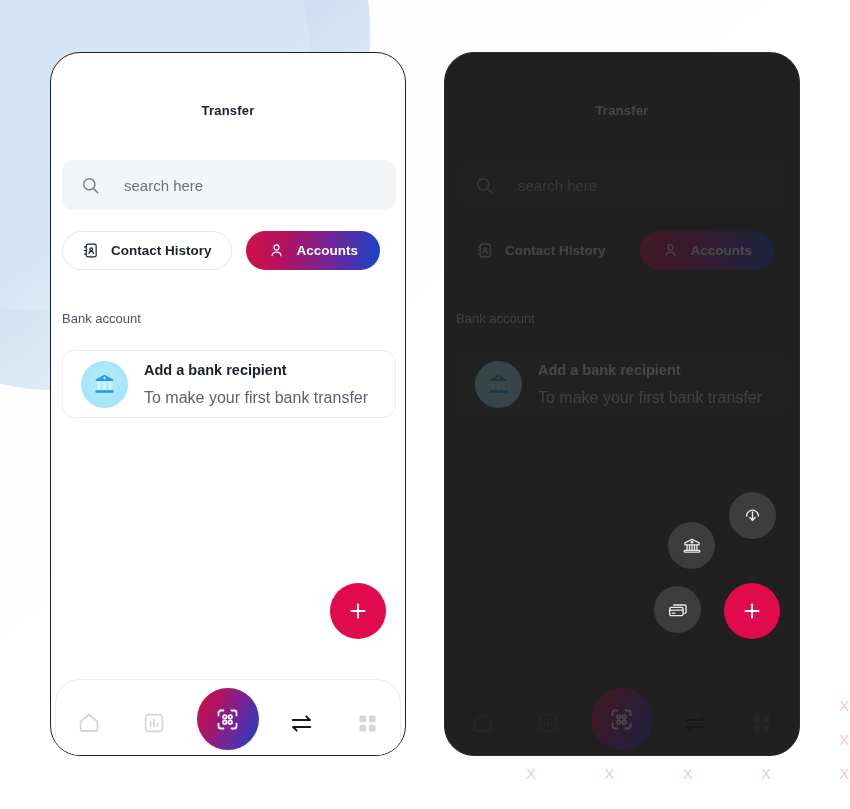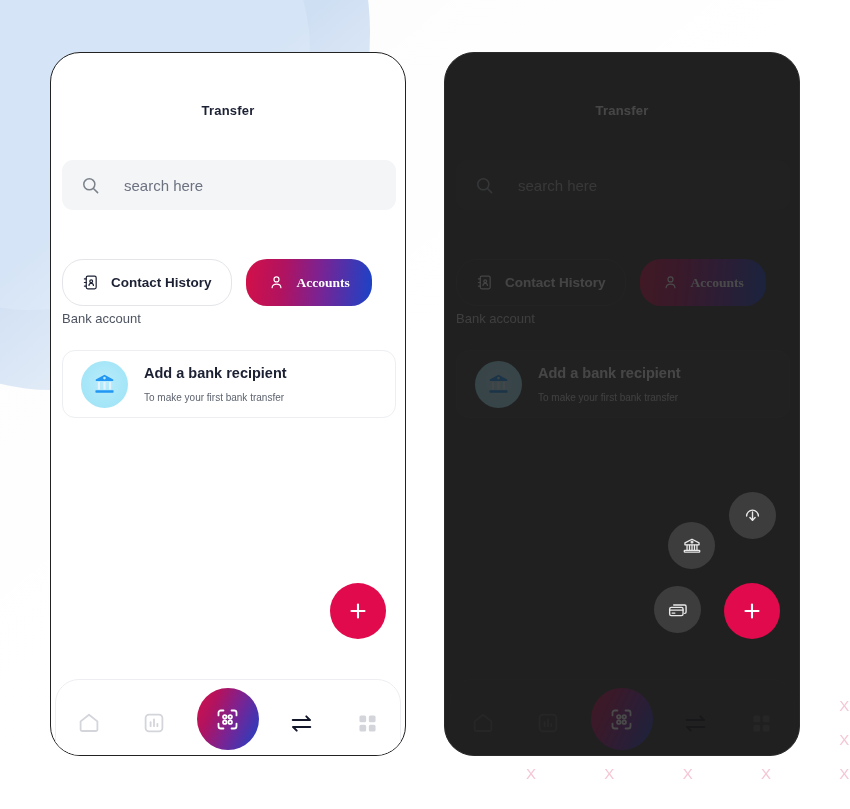--- a/index.html
+++ b/index.html
@@ -126,42 +126,40 @@
 
   
   .chip-row {
     position: absolute;
     left: 11px;
     top: 178px;
     display: flex;
     gap: 14px;
   }
   .chip {
-    height: 47px;
+    height: 39px;
     border-radius: 21px;
     display: flex;
     align-items: center;
     box-sizing: border-box;
     font-size: 13.5px;
     font-weight: bold;
     white-space: nowrap;
-    margin-top: 28px;
   }
   .chip-outline {
     padding: 0 19px;
     background: #ffffff;
     border: 1px solid #e3e5e9;
     color: #1b2033;
   }
   .chip-filled {
     padding: 0 22px;
     background: linear-gradient(95deg, #d31049 0%, #b01360 30%, #7b2392 58%, #1a43c8 100%);
     color: #ffffff;
     border: none;
-    font-family: Liberation Serif, serif;
   }
   .chip .ic { margin-right: 12px; display: flex; }
 
   
   .section-label {
     position: absolute;
     left: 11px;
     top: 258px;
     font-size: 13px;
     color: #4e5460;
@@ -190,21 +188,21 @@
     flex: 0 0 auto;
   }
   .rec-txt { margin-left: 16px; }
   .rec-title {
     font-size: 14.5px;
     font-weight: bold;
     color: #1b2033;
   }
   .rec-sub {
     margin-top: 11px;
-    font-size: 10px;
+    font-size: 16px;
     color: #5d636e;
   }
 
   
   .fab {
     position: absolute;
     left: 279px;
     top: 530px;
     width: 56px; height: 56px;
     border-radius: 50%;

